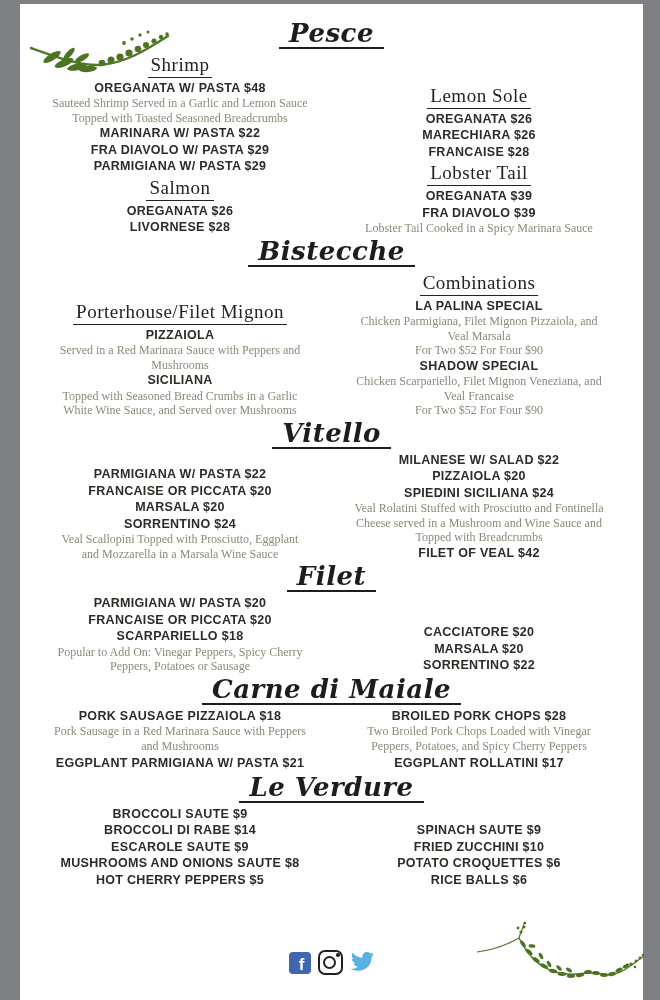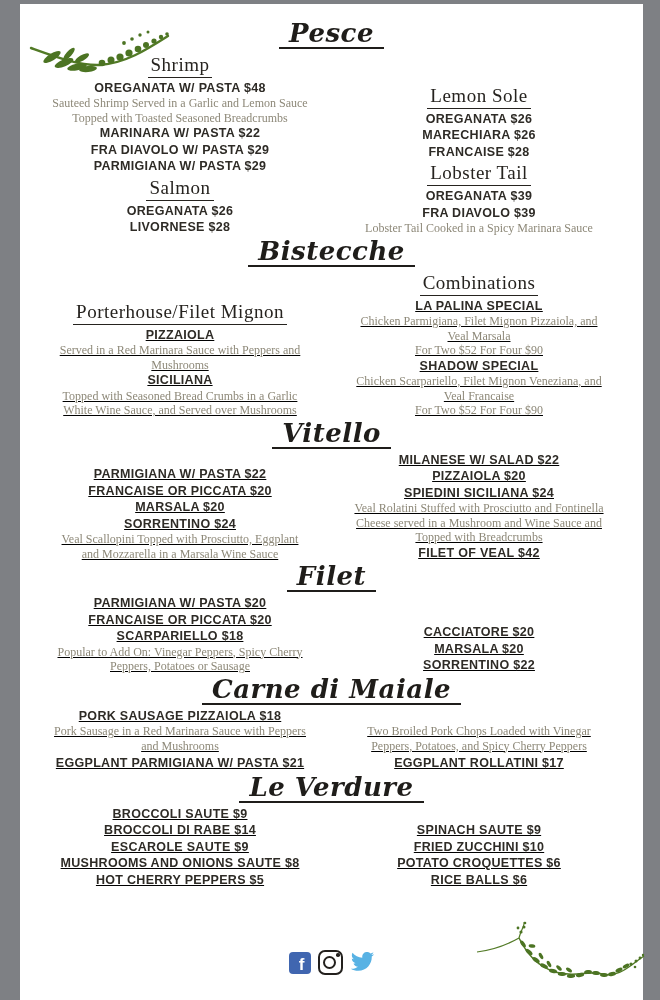--- a/index.html
+++ b/index.html
@@ -7,21 +7,21 @@
     position:relative;width:660px;height:1000px;
     background:#7e8084;overflow:hidden;
     font-family:"Liberation Sans",sans-serif;
   }
   .page{
     position:absolute;left:20px;top:4px;width:623px;height:996px;
     background:#ffffff;
   }
   .menu{position:relative;padding-top:14px;}
   .section{text-align:center;}
-  .section + .section{margin-top:2px;text-decoration:underline;}
+  .section + .section{margin-top:2px;}
   .stitle{margin:2px 0 3px;}
   .stitle .script{
     display:inline-block;
     font-family:"DejaVu Serif",serif;font-style:italic;font-weight:bold;
     font-size:26px;line-height:1;letter-spacing:0.5px;
     color:#1f1d1a;border-bottom:2px solid #1f1d1a;padding:0 10px 1px;
   }
   .columns{display:flex;align-items:flex-end;gap:27px;}
   .column{flex:1;box-sizing:border-box;}
   .col-left{padding:0 6px 0 32px;}
@@ -218,20 +218,21 @@
           </div>
         </div>
         <div class="section">
           <div class="stitle"><span class="script">Carne di Maiale</span></div>
           <div class="columns">
             <div class="column col-left">
               <div class="item">PORK SAUSAGE PIZZAIOLA $18</div>
               <div class="desc">Pork Sausage in a Red Marinara Sauce with Peppers and Mushrooms</div>
             </div>
             <div class="column col-right">
+              <div class="item">BROILED PORK CHOPS $28</div>
               <div class="desc">Two Broiled Pork Chops Loaded with Vinegar Peppers, Potatoes, and Spicy Cherry Peppers</div>
             </div>
           </div>
         </div>
         <div class="section">
           <div class="columns">
             <div class="column col-left">
               <div class="item">EGGPLANT PARMIGIANA W/ PASTA $21</div>
             </div>
             <div class="column col-right">

